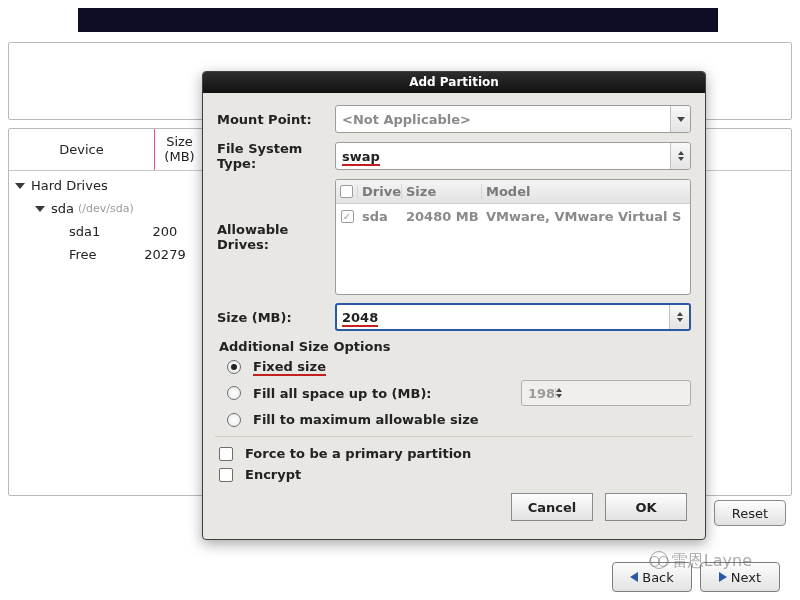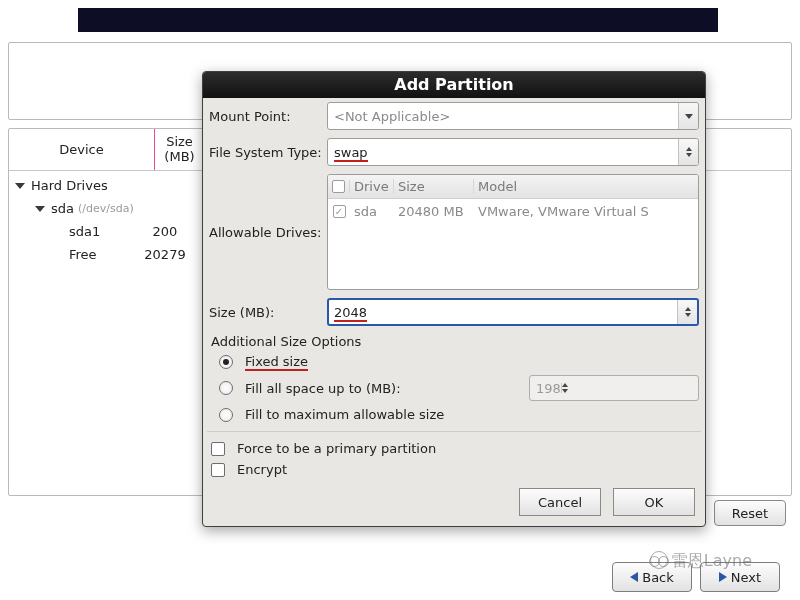--- a/index.html
+++ b/index.html
@@ -133,24 +133,25 @@
     box-shadow: 0 4px 14px rgba(0,0,0,0.35);
     background: #e9e7e3;
     overflow: hidden;
   }
   .dialog-title {
     background: linear-gradient(#2d2d2d,#111);
     color: #fff;
     font-weight: bold;
     text-align: center;
     padding: 3px 0 4px;
-    font-size: 16px;
+    font-size: 12px;
   }
   .dialog-body {
-    padding: 0;
+    padding: 8px;
+    font-weight: bold;
   }
   .form-row {
     display: flex;
     align-items: center;
     padding: 4px 6px;
   }
   .form-label {
     width: 118px;
     text-align: left;
     padding-right: 4px;

